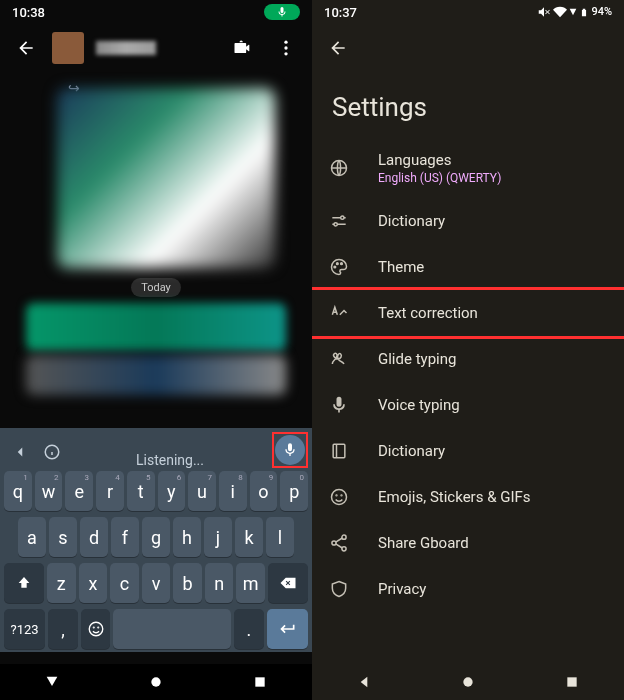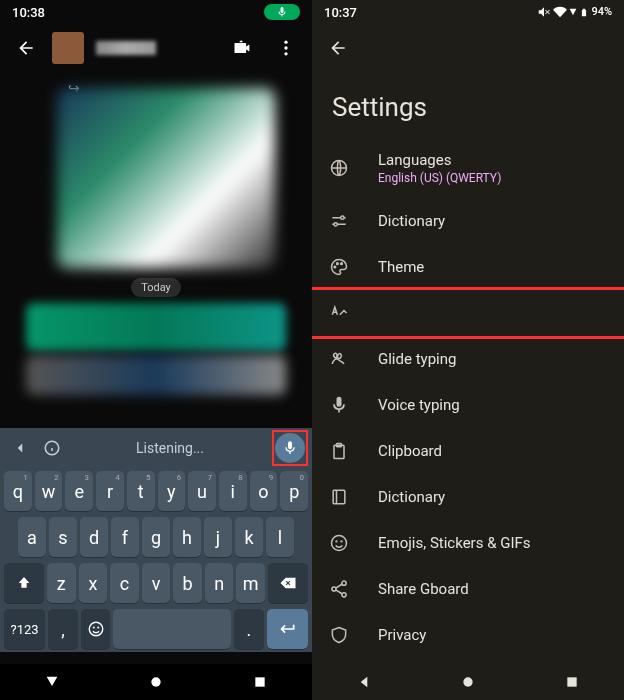--- a/index.html
+++ b/index.html
@@ -32,21 +32,21 @@
 
 
 .input-row{height:48px;display:flex;align-items:center;padding:0 8px;gap:6px}
 .input-box{flex:1;background:#2a2a2a;border-radius:22px;height:40px;display:flex;align-items:center;padding:0 8px;gap:6px}
 .emoji-btn,.attach-btn{color:#999;display:flex;align-items:center;cursor:pointer}
 .input-txt{flex:1;color:#ddd;font-size:14px}
 .send-btn{width:40px;height:40px;background:#00a859;border-radius:50%;display:flex;align-items:center;justify-content:center;color:#000;cursor:pointer}
 
 
 .kb{height:224px;background:#3a4752;display:flex;flex-direction:column}
-.kb-top{height:40px;display:flex;align-items:center;padding:0 4px}
+.kb-top{height:40px;display:flex;align-items:flex-end;padding:0 4px}
 .kb-tb{width:32px;height:32px;display:flex;align-items:center;justify-content:center;color:#c5d0da;cursor:pointer}
 .kb-listen{flex:1;text-align:center;color:#c5d0da;font-size:14px}
 .kb-mic-wrap{position:relative;border:2px solid #ff3030;padding:1px}
 .kb-mic{width:30px;height:30px;background:#5a7a9a;border-radius:50%;display:flex;align-items:center;justify-content:center;color:#fff}
 .krow{display:flex;gap:3px;padding:3px 4px}
 .krow.c{justify-content:center}
 .key{flex:1;height:40px;background:#4a5866;border-radius:5px;display:flex;align-items:center;justify-content:center;color:#fff;font-size:18px;position:relative;cursor:pointer;box-shadow:0 1px 0 rgba(0,0,0,.3)}
 .key.dark{background:#2d3842}
 .key.wide{flex:1.4}
 .key.space{flex:4}
@@ -289,50 +289,42 @@
         <div>
           <div class="set-txt">Theme</div>
         </div>
       </div>
       <div class="set-item hl">
         <div class="set-ico">
           <svg width="20" height="20" viewBox="0 0 24 24" fill="none" stroke="currentColor" stroke-width="1.8">
             <path d="M4 14l3-9 3 9M5 11h4M13 14l5-5 3 3"></path>
           </svg>
         </div>
+        <div>
+          <div class="set-txt">Text correction</div>
+        </div>
       </div>
       <div class="set-item">
         <div class="set-ico">
           <svg width="20" height="20" viewBox="0 0 24 24" fill="none" stroke="currentColor" stroke-width="1.8">
             <path d="M4 18c0-4 3-4 5-8s-1-6-3-4 2 6 5 6 5-4 3-6-5 2-3 6 5 2 7 6"></path>
           </svg>
         </div>
         <div>
           <div class="set-txt">Glide typing</div>
         </div>
       </div>
       <div class="set-item">
         <div class="set-ico">
           <svg width="20" height="20" viewBox="0 0 24 24" fill="currentColor">
             <path d="M12 14a3 3 0 003-3V5a3 3 0 00-6 0v6a3 3 0 003 3zm5-3a5 5 0 01-10 0H5a7 7 0 006 6.92V21h2v-3.08A7 7 0 0019 11h-2z"></path>
           </svg>
         </div>
         <div>
           <div class="set-txt">Voice typing</div>
-        </div>
-      </div>
-      <div class="set-item">
-        <div class="set-ico">
-          <svg width="20" height="20" viewBox="0 0 24 24" fill="none" stroke="currentColor" stroke-width="1.8">
-            <rect x="6" y="5" width="12" height="16" rx="1"></rect>
-            <rect x="9" y="3" width="6" height="4" rx="1"></rect>
-          </svg>
-        </div>
-        <div>
-          <div class="set-txt">Clipboard</div>
         </div>
       </div>
       <div class="set-item">
         <div class="set-ico">
           <svg width="20" height="20" viewBox="0 0 24 24" fill="none" stroke="currentColor" stroke-width="1.8">
             <rect x="5" y="4" width="14" height="16" rx="1"></rect>
             <path d="M9 4v16"></path>
           </svg>
         </div>
         <div>

